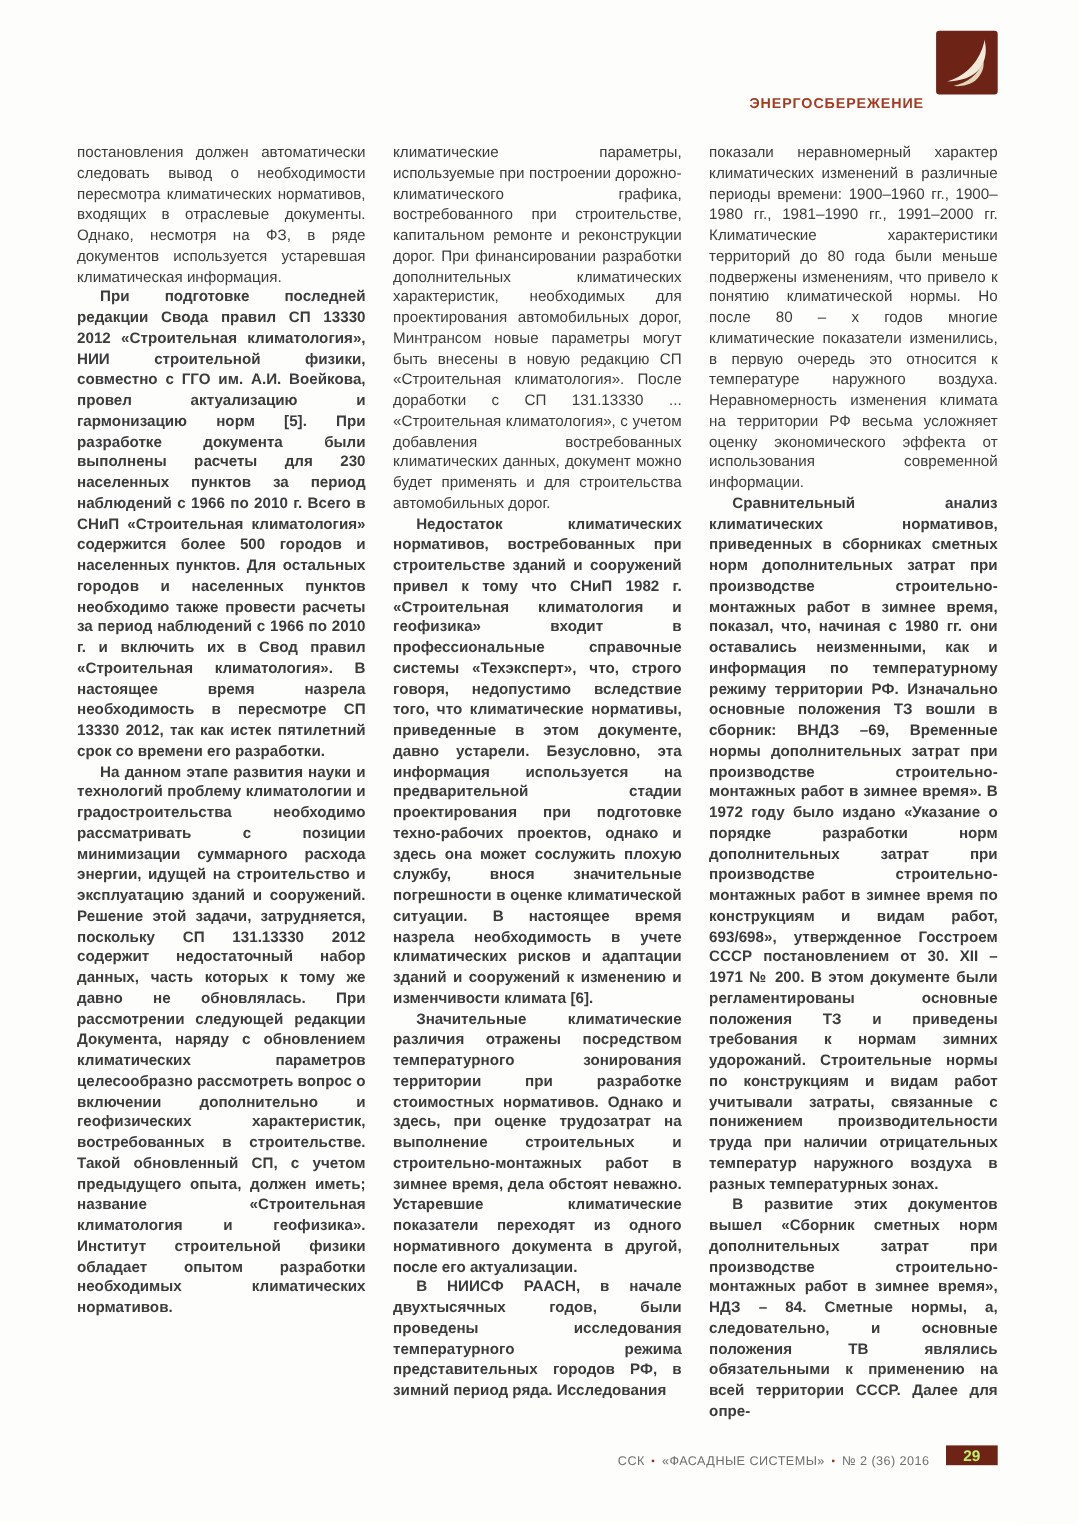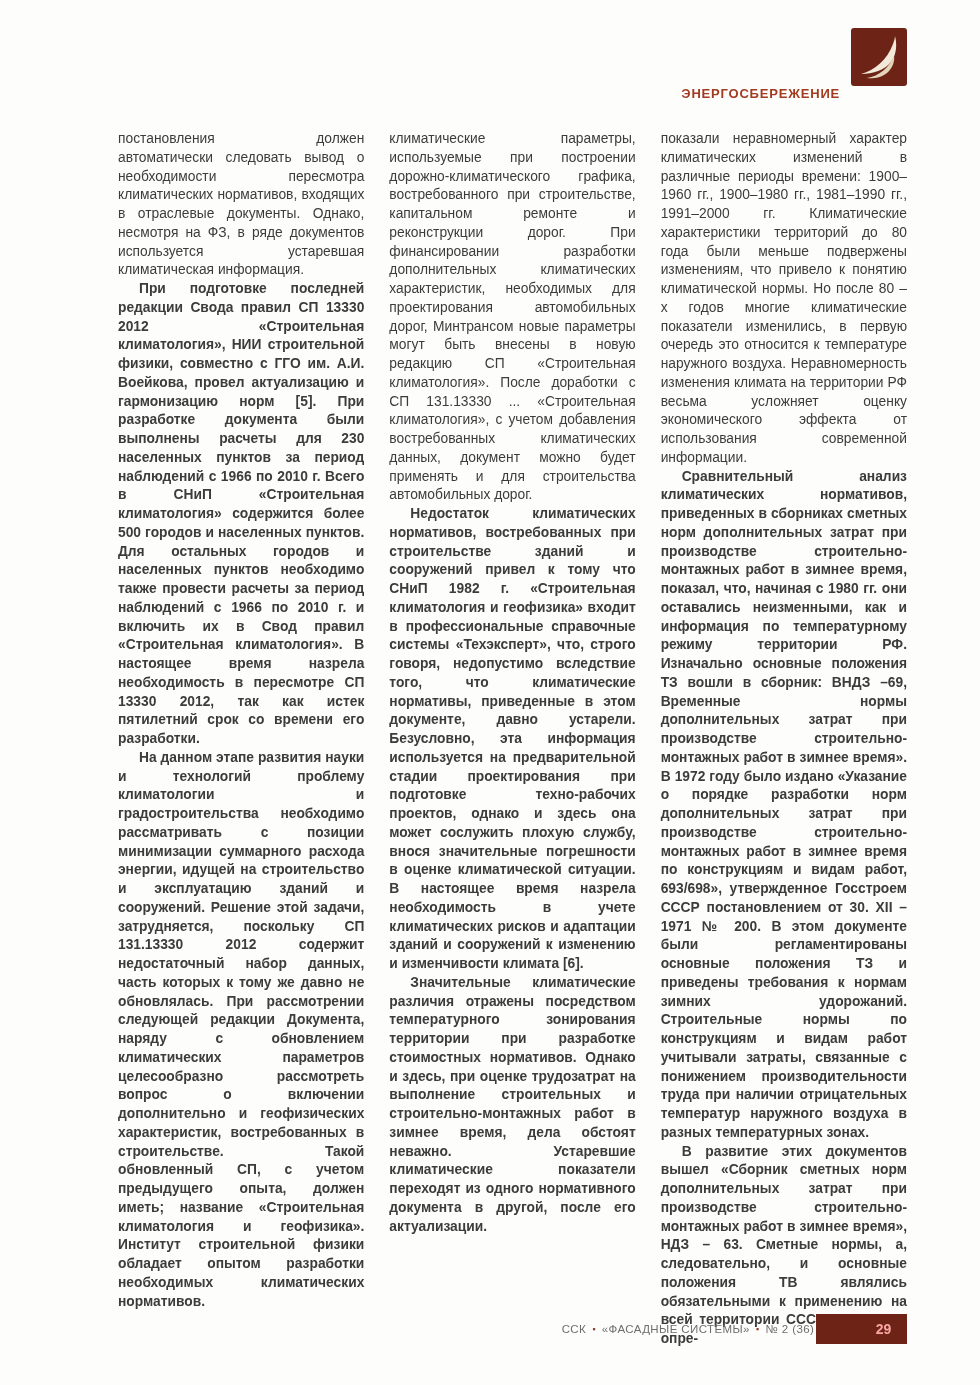--- a/index.html
+++ b/index.html
@@ -23,21 +23,21 @@
     top:28px; right:73px;
     width:56px; height:58px;
     background:#6d2316;
     border-radius:3px;
     display:flex; align-items:center; justify-content:center;
   }
   .logo svg { display:block; }
   .content {
     position:absolute;
     top:130px; left:70px; right:73px;
-    display:flex; gap:25px;margin-left:48px;
+    display:flex; gap:25px;
   }
   .col {
     flex:1;
     font-size:13.8px;
     line-height:1.36;
     color:#3c3c3c;
     text-align:justify;
     hyphens:auto;
     -webkit-hyphens:auto;
   }
@@ -58,26 +58,26 @@
   }
   .bullet {
     color:#8d3a22;
     font-size:9px;
     margin:0 6px;
     vertical-align:1px;
   }
   .page-badge {
     position:absolute;
     right:0; top:0;
-    width:47px; height:30px;
+    width:47px; height:18px;
     background:#6d2316;
-    color:#fca5a5;
+    color:#bef264;
     font-weight:bold;
     font-size:14px;
-    display:flex; align-items:center; justify-content:center;padding-left:44px;
+    display:flex; align-items:center; justify-content:center;
   }
 </style>
 </head>
 <body>
 
 <div class="page">
 
   <div class="section-heading">ЭНЕРГОСБЕРЕЖЕНИЕ</div>
 
   <div class="logo">
@@ -94,26 +94,27 @@
     <div class="col">
       <p>постановления должен автоматически следовать вывод о необходимости пересмотра климатических нормативов, входящих в отраслевые документы. Однако, несмотря на ФЗ, в ряде документов используется устаревшая климатическая информация.</p>
       <p class="indent">При подготовке последней редакции Свода правил СП 13330 2012 «Строительная климатология», НИИ строительной физики, совместно с ГГО им. А.И. Воейкова, провел актуализацию и гармонизацию норм [5]. При разработке документа были выполнены расчеты для 230 населенных пунктов за период наблюдений с 1966 по 2010 г. Всего в СНиП «Строительная климатология» содержится более 500 городов и населенных пунктов. Для остальных городов и населенных пунктов необходимо также провести расчеты за период наблюдений с 1966 по 2010 г. и включить их в Свод правил «Строительная климатология». В настоящее время назрела необходимость в пересмотре СП 13330 2012, так как истек пятилетний срок со времени его разработки.</p>
       <p class="indent">На данном этапе развития науки и технологий проблему климатологии и градостроительства необходимо рассматривать с позиции минимизации суммарного расхода энергии, идущей на строительство и эксплуатацию зданий и сооружений. Решение этой задачи, затрудняется, поскольку СП 131.13330 2012 содержит недостаточный набор данных, часть которых к тому же давно не обновлялась. При рассмотрении следующей редакции Документа, наряду с обновлением климатических параметров целесообразно рассмотреть вопрос о включении дополнительно и геофизических характеристик, востребованных в строительстве. Такой обновленный СП, с учетом предыдущего опыта, должен иметь; название «Строительная климатология и геофизика». Институт строительной физики обладает опытом разработки необходимых климатических нормативов.</p>
     </div>
 
     <div class="col">
       <p>климатические параметры, используемые при построении дорожно-климатического графика, востребованного при строительстве, капитальном ремонте и реконструкции дорог. При финансировании разработки дополнительных климатических характеристик, необходимых для проектирования автомобильных дорог, Минтрансом новые параметры могут быть внесены в новую редакцию СП «Строительная климатология». После доработки с СП 131.13330 ... «Строительная климатология», с учетом добавления востребованных климатических данных, документ можно будет применять и для строительства автомобильных дорог.</p>
       <p class="indent">Недостаток климатических нормативов, востребованных при строительстве зданий и сооружений привел к тому что СНиП 1982 г. «Строительная климатология и геофизика» входит в профессиональные справочные системы «Техэксперт», что, строго говоря, недопустимо вследствие того, что климатические нормативы, приведенные в этом документе, давно устарели. Безусловно, эта информация используется на предварительной стадии проектирования при подготовке техно-рабочих проектов, однако и здесь она может сослужить плохую службу, внося значительные погрешности в оценке климатической ситуации. В настоящее время назрела необходимость в учете климатических рисков и адаптации зданий и сооружений к изменению и изменчивости климата [6].</p>
       <p class="indent">Значительные климатические различия отражены посредством температурного зонирования территории при разработке стоимостных нормативов. Однако и здесь, при оценке трудозатрат на выполнение строительных и строительно-монтажных работ в зимнее время, дела обстоят неважно. Устаревшие климатические показатели переходят из одного нормативного документа в другой, после его актуализации.</p>
+      <p class="indent">В НИИСФ РААСН, в начале двухтысячных годов, были проведены исследования температурного режима представительных городов РФ, в зимний период ряда. Исследования</p>
     </div>
 
     <div class="col">
       <p>показали неравномерный характер климатических изменений в различные периоды времени: 1900–1960 гг., 1900–1980 гг., 1981–1990 гг., 1991–2000 гг. Климатические характеристики территорий до 80 года были меньше подвержены изменениям, что привело к понятию климатической нормы. Но после 80 – х годов многие климатические показатели изменились, в первую очередь это относится к температуре наружного воздуха. Неравномерность изменения климата на территории РФ весьма усложняет оценку экономического эффекта от использования современной информации.</p>
       <p class="indent">Сравнительный анализ климатических нормативов, приведенных в сборниках сметных норм дополнительных затрат при производстве строительно-монтажных работ в зимнее время, показал, что, начиная с 1980 гг. они оставались неизменными, как и информация по температурному режиму территории РФ. Изначально основные положения ТЗ вошли в сборник: ВНДЗ –69, Временные нормы дополнительных затрат при производстве строительно-монтажных работ в зимнее время». В 1972 году было издано «Указание о порядке разработки норм дополнительных затрат при производстве строительно-монтажных работ в зимнее время по конструкциям и видам работ, 693/698», утвержденное Госстроем СССР постановлением от 30. XII – 1971 № 200. В этом документе были регламентированы основные положения ТЗ и приведены требования к нормам зимних удорожаний. Строительные нормы по конструкциям и видам работ учитывали затраты, связанные с понижением производительности труда при наличии отрицательных температур наружного воздуха в разных температурных зонах.</p>
-      <p class="indent">В развитие этих документов вышел «Сборник сметных норм дополнительных затрат при производстве строительно-монтажных работ в зимнее время», НДЗ – 63. Сметные нормы, а, следовательно, и основные положения ТВ являлись обязательными к применению на всей территории СССР. Далее для опре-</p>
+      <p class="indent">В развитие этих документов вышел «Сборник сметных норм дополнительных затрат при производстве строительно-монтажных работ в зимнее время», НДЗ – 84. Сметные нормы, а, следовательно, и основные положения ТВ являлись обязательными к применению на всей территории СССР. Далее для опре-</p>
     </div>
 
   </div>
 
   <div class="footer">
     <div class="footer-text">
       <span>ССК</span><span class="bullet">▪</span><span>«ФАСАДНЫЕ СИСТЕМЫ»</span><span class="bullet">▪</span><span>№ 2 (36) 2016</span>
     </div>
     <div class="page-badge">
       <span>29</span>

